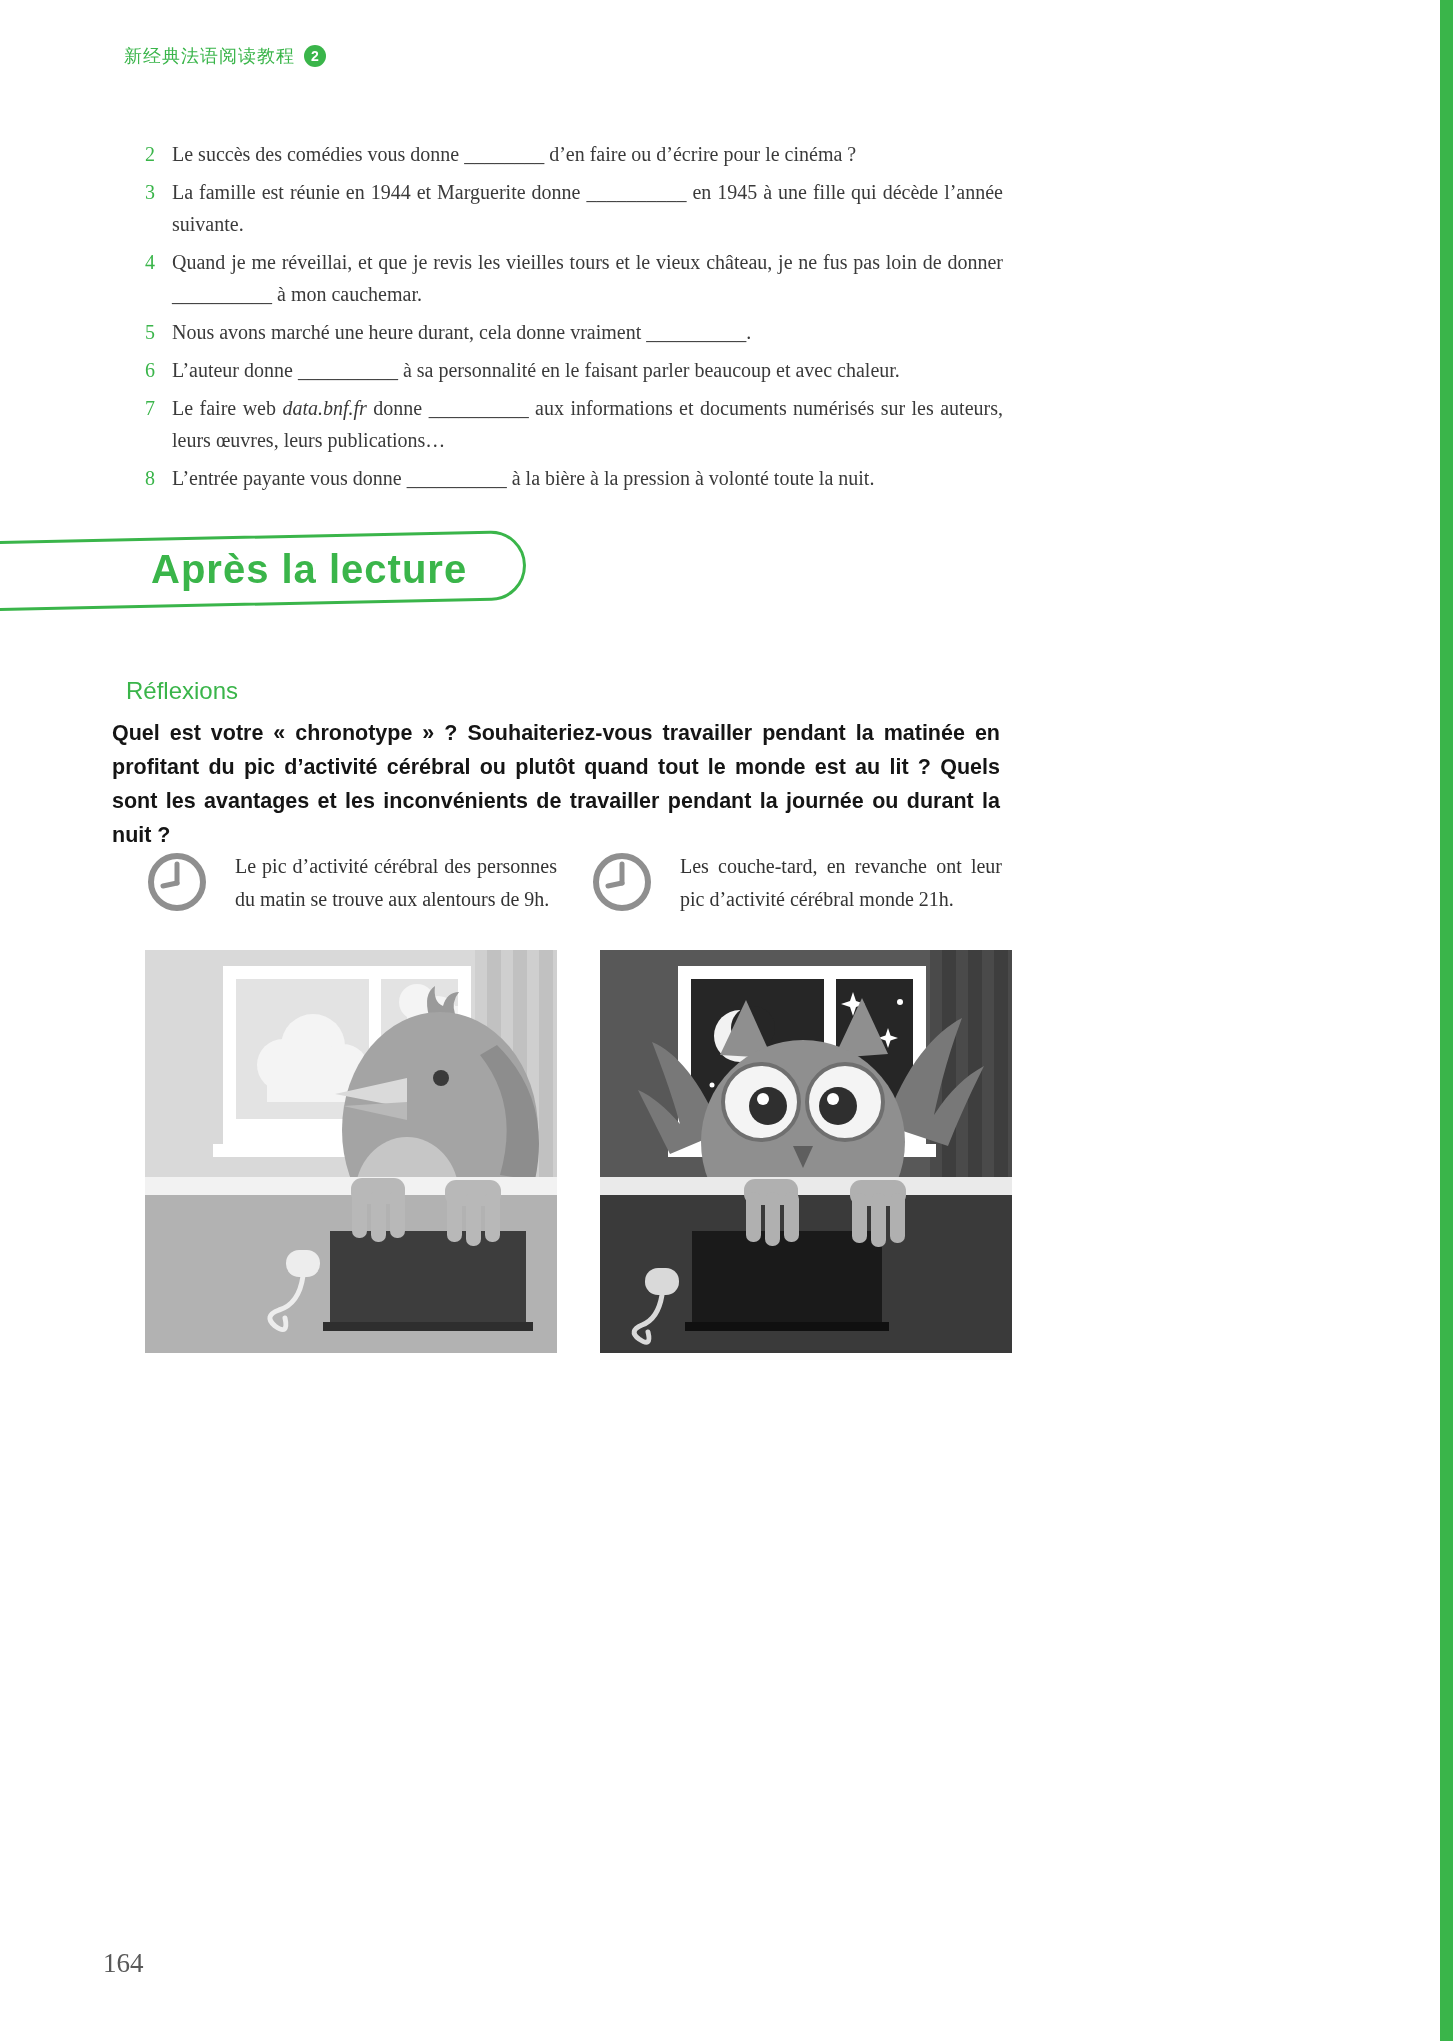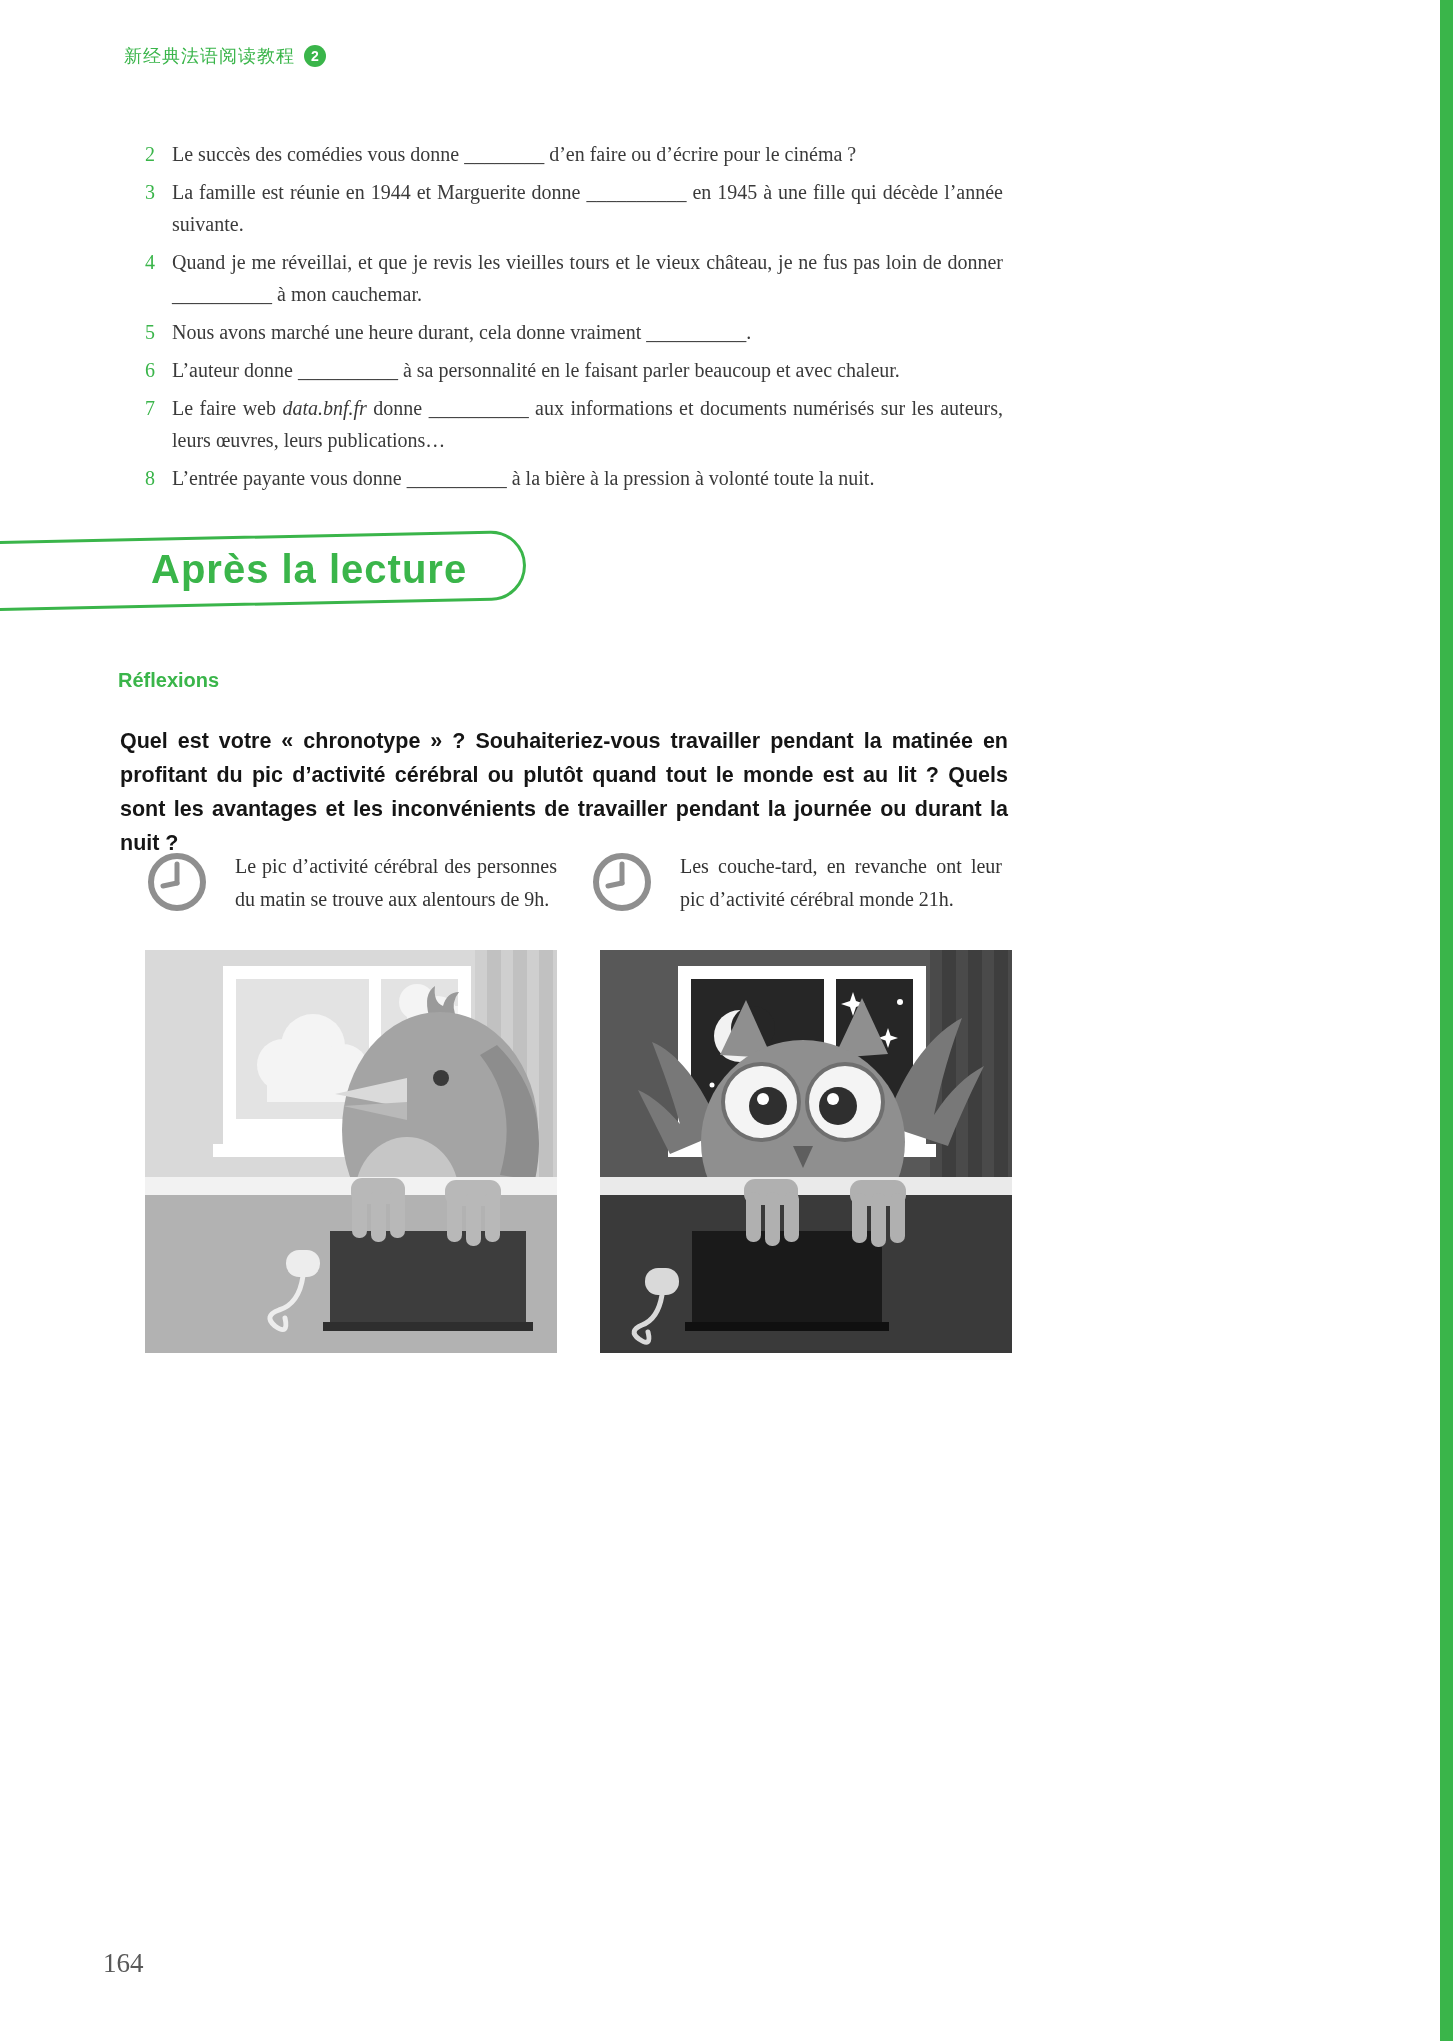--- a/index.html
+++ b/index.html
@@ -28,23 +28,23 @@
 
   
   .banner-shape { position:absolute; left:-52px; top:536px; width:578px; height:70px;
     border:3px solid #3ab54a; border-radius:38px; background:#fff;
     transform:rotate(-1.2deg); display:flex; align-items:center; padding-left:200px; }
   .banner-text { font-family:"Liberation Sans","DejaVu Sans",sans-serif; font-weight:bold;
     font-size:40px; color:#3ab54a; letter-spacing:1px; transform:rotate(1.2deg); white-space:nowrap; }
 
   
   .reflexions-heading { position:absolute; left:110px; top:661px;
-    font-family:"Liberation Sans","DejaVu Sans",sans-serif; font-weight:bold;
-    font-size:20px; color:#3ab54a; margin:8px; }
-  .reflexion-question { position:absolute; left:112px; top:716px; width:888px; margin:8px;
+    font-family:"Liberation Sans","DejaVu Sans",sans-serif; font-weight:normal;
+    font-size:24px; color:#3ab54a; margin:16px; }
+  .reflexion-question { position:absolute; left:112px; top:716px; width:888px; margin:0;
     font-family:"Liberation Sans","DejaVu Sans",sans-serif; font-weight:bold;
     font-size:21.5px; line-height:34px; color:#151515; text-align:justify; }
 
   
   .facts-row { position:absolute; left:145px; top:850px; display:flex; gap:33px; }
   .fact { width:412px; display:flex; }
   .clock { flex:none; width:64px; height:64px; margin-right:26px; }
   .fact-text { flex:1; margin:0; font-size:20px; line-height:33px; color:#333; text-align:justify; }
 
   

